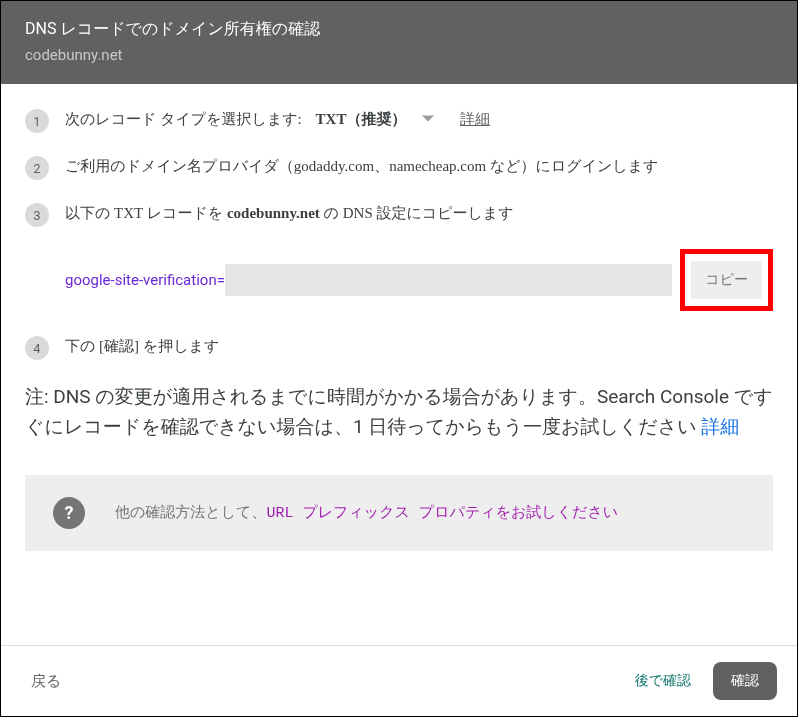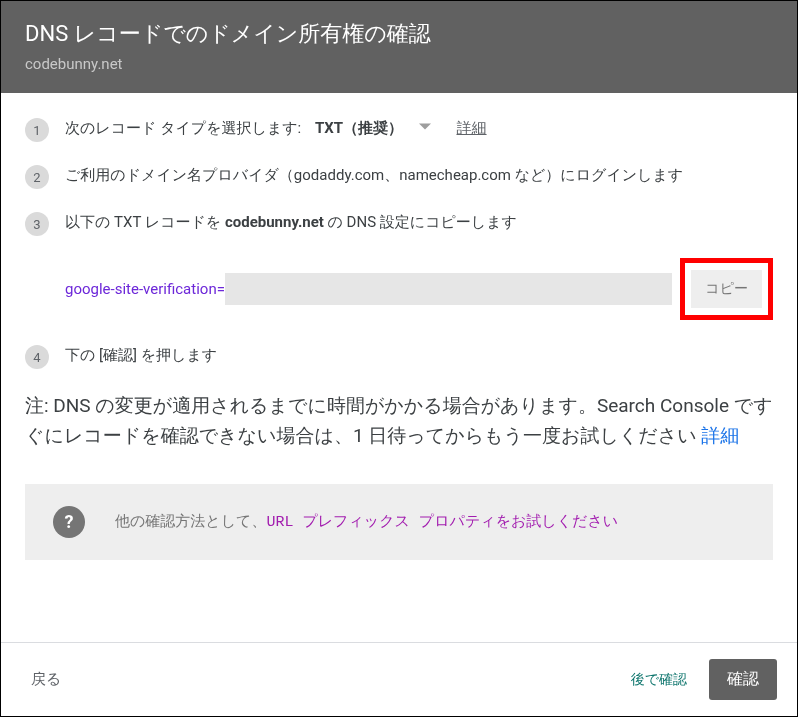--- a/index.html
+++ b/index.html
@@ -16,21 +16,21 @@
       border: 1px solid #000;
       display: flex;
       flex-direction: column;
     }
     .header {
       background: #616161;
       color: #fff;
       padding: 18px 24px 20px;
     }
     .header-title {
-      font-size: 22px;
+      font-size: 16px;
       font-weight: 400;
       margin-bottom: 6px;
     }
     .header-subtitle {
       font-size: 15px;
       color: #c8c8c8;
     }
     .content {
       flex: 1;
       padding: 24px 24px 12px;
@@ -53,20 +53,21 @@
       font-size: 13px;
       margin-right: 16px;
       flex-shrink: 0;
       margin-top: 1px;
     }
     .step-text {
       font-size: 15px;
       color: #3c4043;
       line-height: 1.55;
       flex: 1;
+      font-family: Liberation Serif, serif;
     }
     .step-text b { font-weight: 700; }
     .dropdown-label {
       font-weight: 700;
       margin-left: 10px;
       margin-right: 2px;
     }
     .dropdown-caret {
       display: inline-block;
       vertical-align: middle;
@@ -178,24 +179,24 @@
       font-size: 14px;
       color: #0f766e;
       cursor: pointer;
       padding: 8px 14px;
       margin-right: 8px;
     }
     .btn-confirm {
       background: #616161;
       color: #fff;
       border: none;
-      font-size: 16px;
+      font-size: 14px;
       padding: 10px 18px;
       cursor: pointer;
-      border-radius: 3px;
+      border-radius: 8px;
     }
   </style>
 </head>
 <body>
 
 <div class="dialog">
   <div class="header">
     <div class="header-title">DNS レコードでのドメイン所有権の確認</div>
     <div class="header-subtitle">codebunny.net</div>
   </div>

